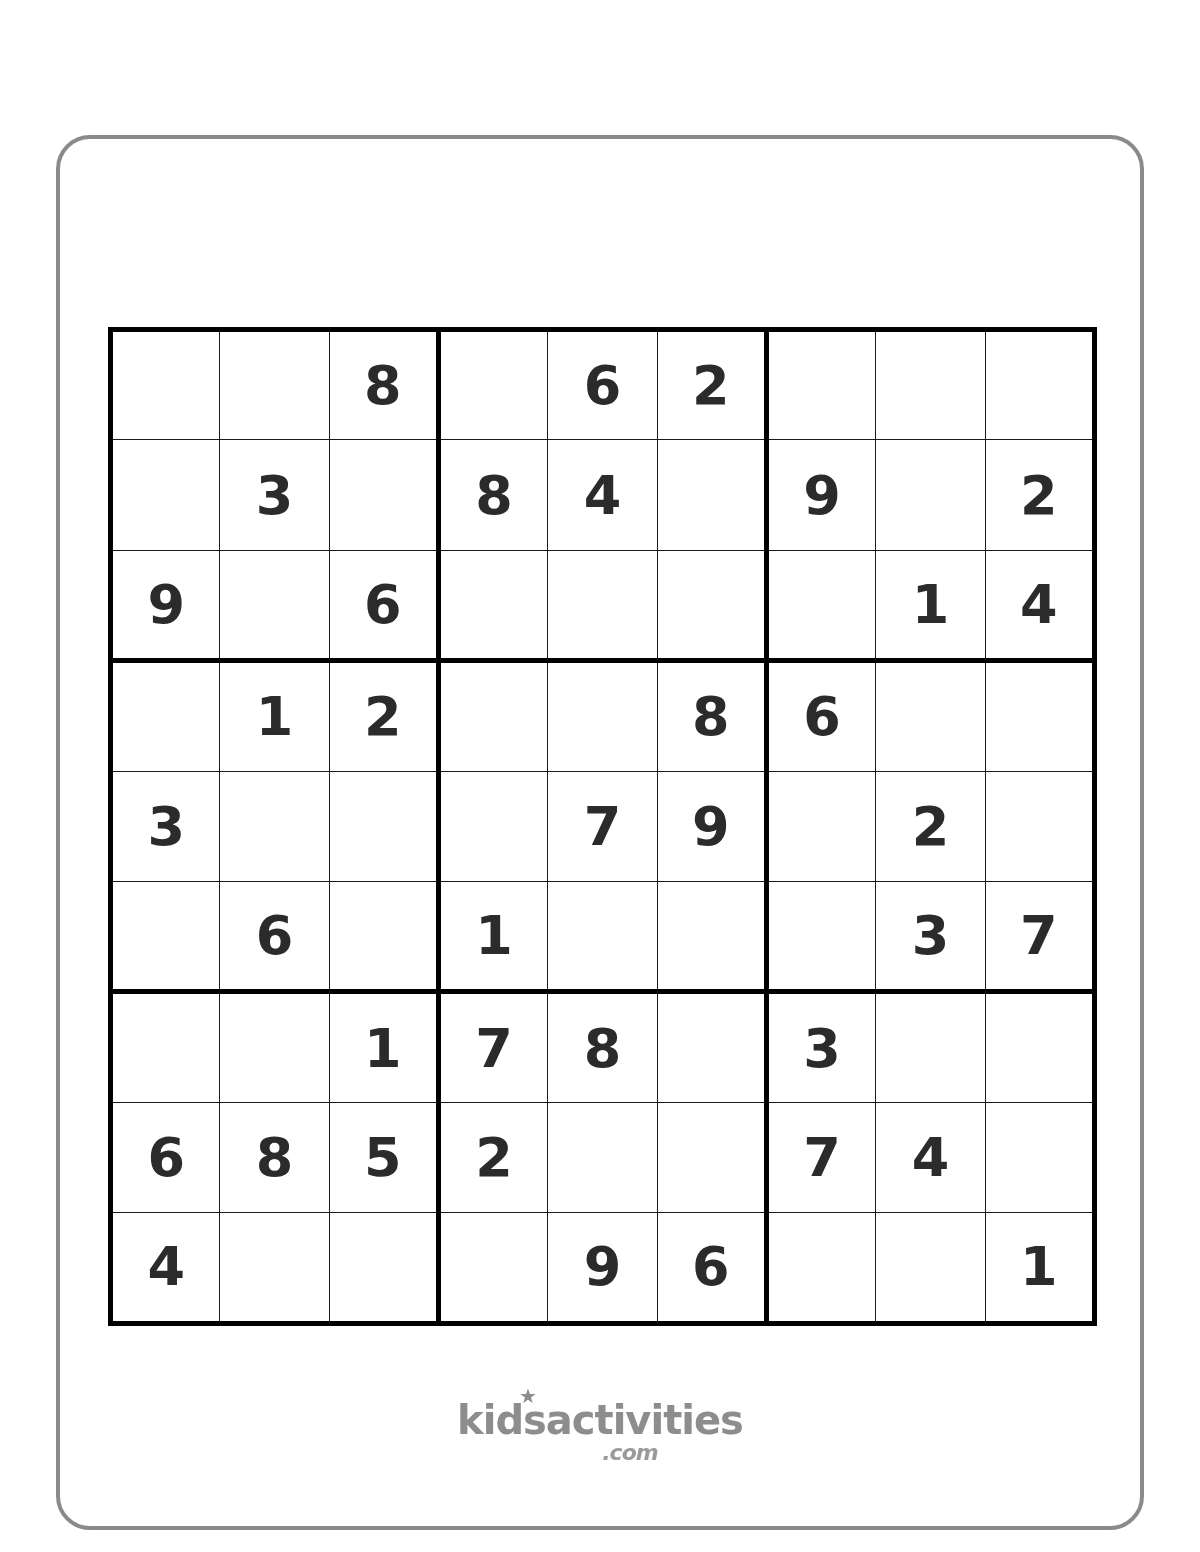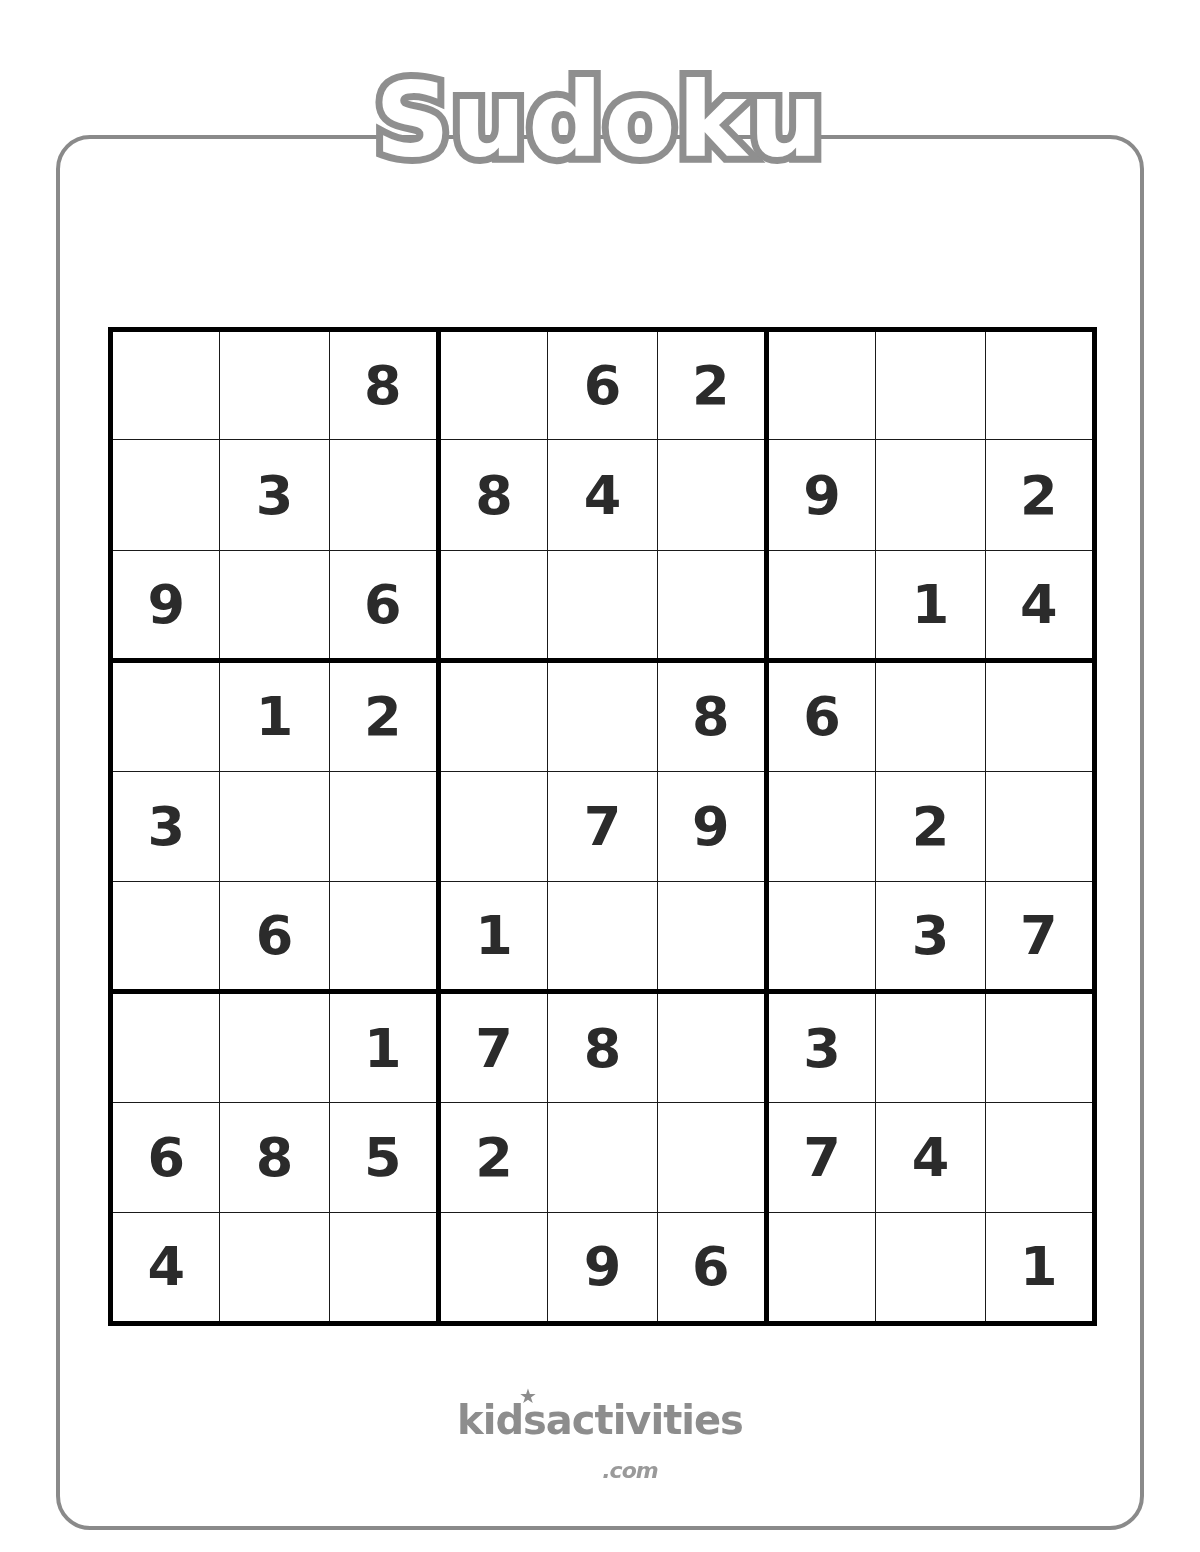--- a/index.html
+++ b/index.html
@@ -119,36 +119,33 @@
   .logo-activities { color: #8d8d8d; }
   .logo-star {
     position: absolute;
     left: 62px;
     top: -14px;
     font-size: 20px;
     color: #8d8d8d;
   }
   .logo-dotcom {
     display: block;
-    margin-top: 20px;
+    margin-top: 2px;
     margin-left: 60px;
     font-size: 22px;
     font-weight: bold;
     color: #9a9a9a;
     font-style: italic;
   }
 </style>
 </head>
 <body>
 
 <div class="page">
 
-  <div class="title-wrap">
-    <span class="title">Sudoku</span>
-  </div>
 
   <div class="frame"></div>
 
   <div class="grid-wrap">
     <table class="sudoku">
       <tbody id="sudoku-body">
           <tr>
             <td class="bl bt"></td>
             <td class="bt"></td>
             <td class="bt">8</td>

